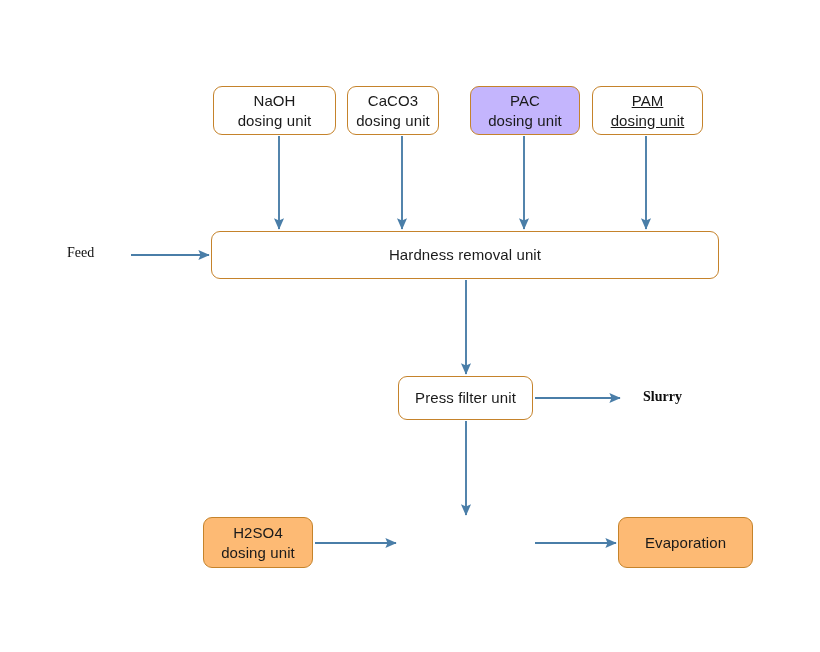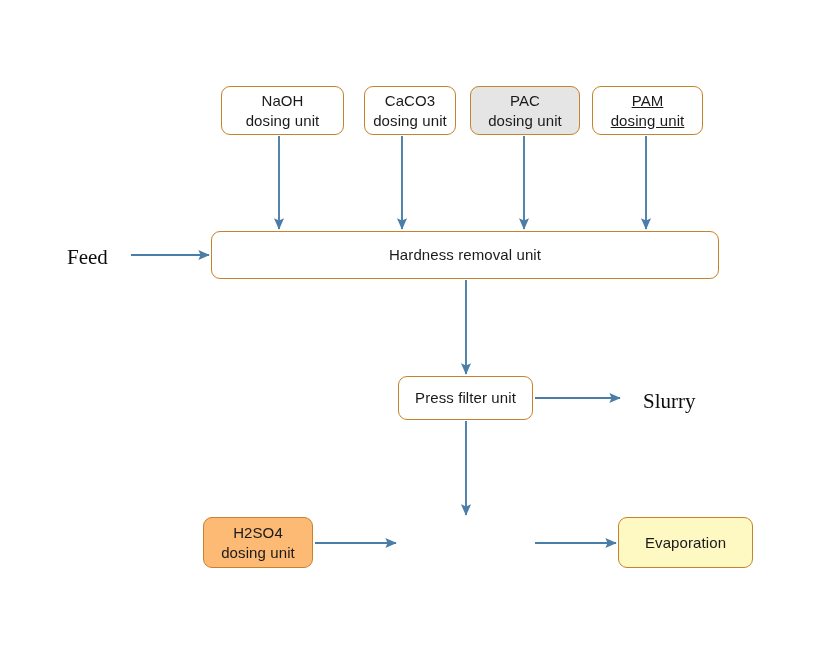--- a/index.html
+++ b/index.html
@@ -28,21 +28,21 @@
     display: flex;
     align-items: center;
     justify-content: center;
     text-align: center;
     white-space: pre-line;
     letter-spacing: 0.1px;
   }
   .free-label {
     position: absolute;
     font-family: "Liberation Serif", serif;
-    font-size: 21px;
+    font-size: 14px;
     color: #0d0d0d;
     white-space: nowrap;
   }
   #arrow-layer {
     position: absolute;
     left: 0;
     top: 0;
     width: 820px;
     height: 652px;
     pointer-events: none;
@@ -62,28 +62,28 @@
       <line x1="402" y1="136" x2="402" y2="229" stroke="#4a7ea8" stroke-width="1.9" marker-end="url(#arrowhead)"></line>
       <line x1="524" y1="136" x2="524" y2="229" stroke="#4a7ea8" stroke-width="1.9" marker-end="url(#arrowhead)"></line>
       <line x1="646" y1="136" x2="646" y2="229" stroke="#4a7ea8" stroke-width="1.9" marker-end="url(#arrowhead)"></line>
       <line x1="131" y1="255" x2="209" y2="255" stroke="#4a7ea8" stroke-width="1.9" marker-end="url(#arrowhead)"></line>
       <line x1="466" y1="280" x2="466" y2="374" stroke="#4a7ea8" stroke-width="1.9" marker-end="url(#arrowhead)"></line>
       <line x1="535" y1="398" x2="620" y2="398" stroke="#4a7ea8" stroke-width="1.9" marker-end="url(#arrowhead)"></line>
       <line x1="466" y1="421" x2="466" y2="515" stroke="#4a7ea8" stroke-width="1.9" marker-end="url(#arrowhead)"></line>
       <line x1="315" y1="543" x2="396" y2="543" stroke="#4a7ea8" stroke-width="1.9" marker-end="url(#arrowhead)"></line>
       <line x1="535" y1="543" x2="616" y2="543" stroke="#4a7ea8" stroke-width="1.9" marker-end="url(#arrowhead)"></line>
     </svg>
-<div class="node" style="left: 213px; top: 86px; width: 123px; height: 49px; border-color: rgb(197, 131, 43); background: rgb(255, 255, 255); color: rgb(26, 26, 26); margin-left: 8px;">NaOH
+<div class="node" style="left: 213px; top: 86px; width: 123px; height: 49px; border-color: rgb(197, 131, 43); background: rgb(255, 255, 255); color: rgb(26, 26, 26);">NaOH
 dosing unit</div>
-    <div class="node" style="left: 347px; top: 86px; width: 92px; height: 49px; border-color: rgb(197, 131, 43); background: rgb(255, 255, 255); color: rgb(26, 26, 26); margin-left: 17px;">CaCO3
+    <div class="node" style="left: 347px; top: 86px; width: 92px; height: 49px; border-color: rgb(197, 131, 43); background: rgb(255, 255, 255); color: rgb(26, 26, 26);">CaCO3
 dosing unit</div>
-    <div class="node" style="left: 470px; top: 86px; width: 110px; height: 49px; border-color: rgb(197, 131, 43); background: #e5e5e5; color: rgb(26, 26, 26);">PAC
+    <div class="node" style="left: 470px; top: 86px; width: 110px; height: 49px; border-color: rgb(197, 131, 43); background: #c4b5fd; color: rgb(26, 26, 26);">PAC
 dosing unit</div>
     <div class="node" style="left: 592px; top: 86px; width: 111px; height: 49px; border-color: rgb(197, 131, 43); background: rgb(255, 255, 255); color: rgb(26, 26, 26); text-decoration: underline;">PAM
 dosing unit</div>
     <div class="node" style="left: 398px; top: 376px; width: 135px; height: 44px; border-color: rgb(197, 131, 43); background: rgb(255, 255, 255); color: rgb(26, 26, 26);">Press filter unit</div>
     <div class="node" style="left: 211px; top: 231px; width: 508px; height: 48px; border-color: rgb(197, 131, 43); background: rgb(255, 255, 255); color: rgb(26, 26, 26);">Hardness removal unit</div>
     <div class="node" style="left: 203px; top: 517px; width: 110px; height: 51px; border-color: rgb(197, 131, 43); background: #fdba74; color: rgb(26, 26, 26);">H2SO4
 dosing unit</div>
-    <div class="node" style="left: 618px; top: 517px; width: 135px; height: 51px; border-color: rgb(197, 131, 43); background: #fef9c3; color: rgb(26, 26, 26);">Evaporation</div>
+    <div class="node" style="left: 618px; top: 517px; width: 135px; height: 51px; border-color: rgb(197, 131, 43); background: #fdba74; color: rgb(26, 26, 26);">Evaporation</div>
     <div class="free-label" style="left: 67px; top: 245px;">Feed</div>
-    <div class="free-label" style="left: 643px; top: 389px;">Slurry</div>
+    <div class="free-label" style="left: 643px; top: 389px; font-weight: bold;">Slurry</div>
   </div>
 
 </body></html>

